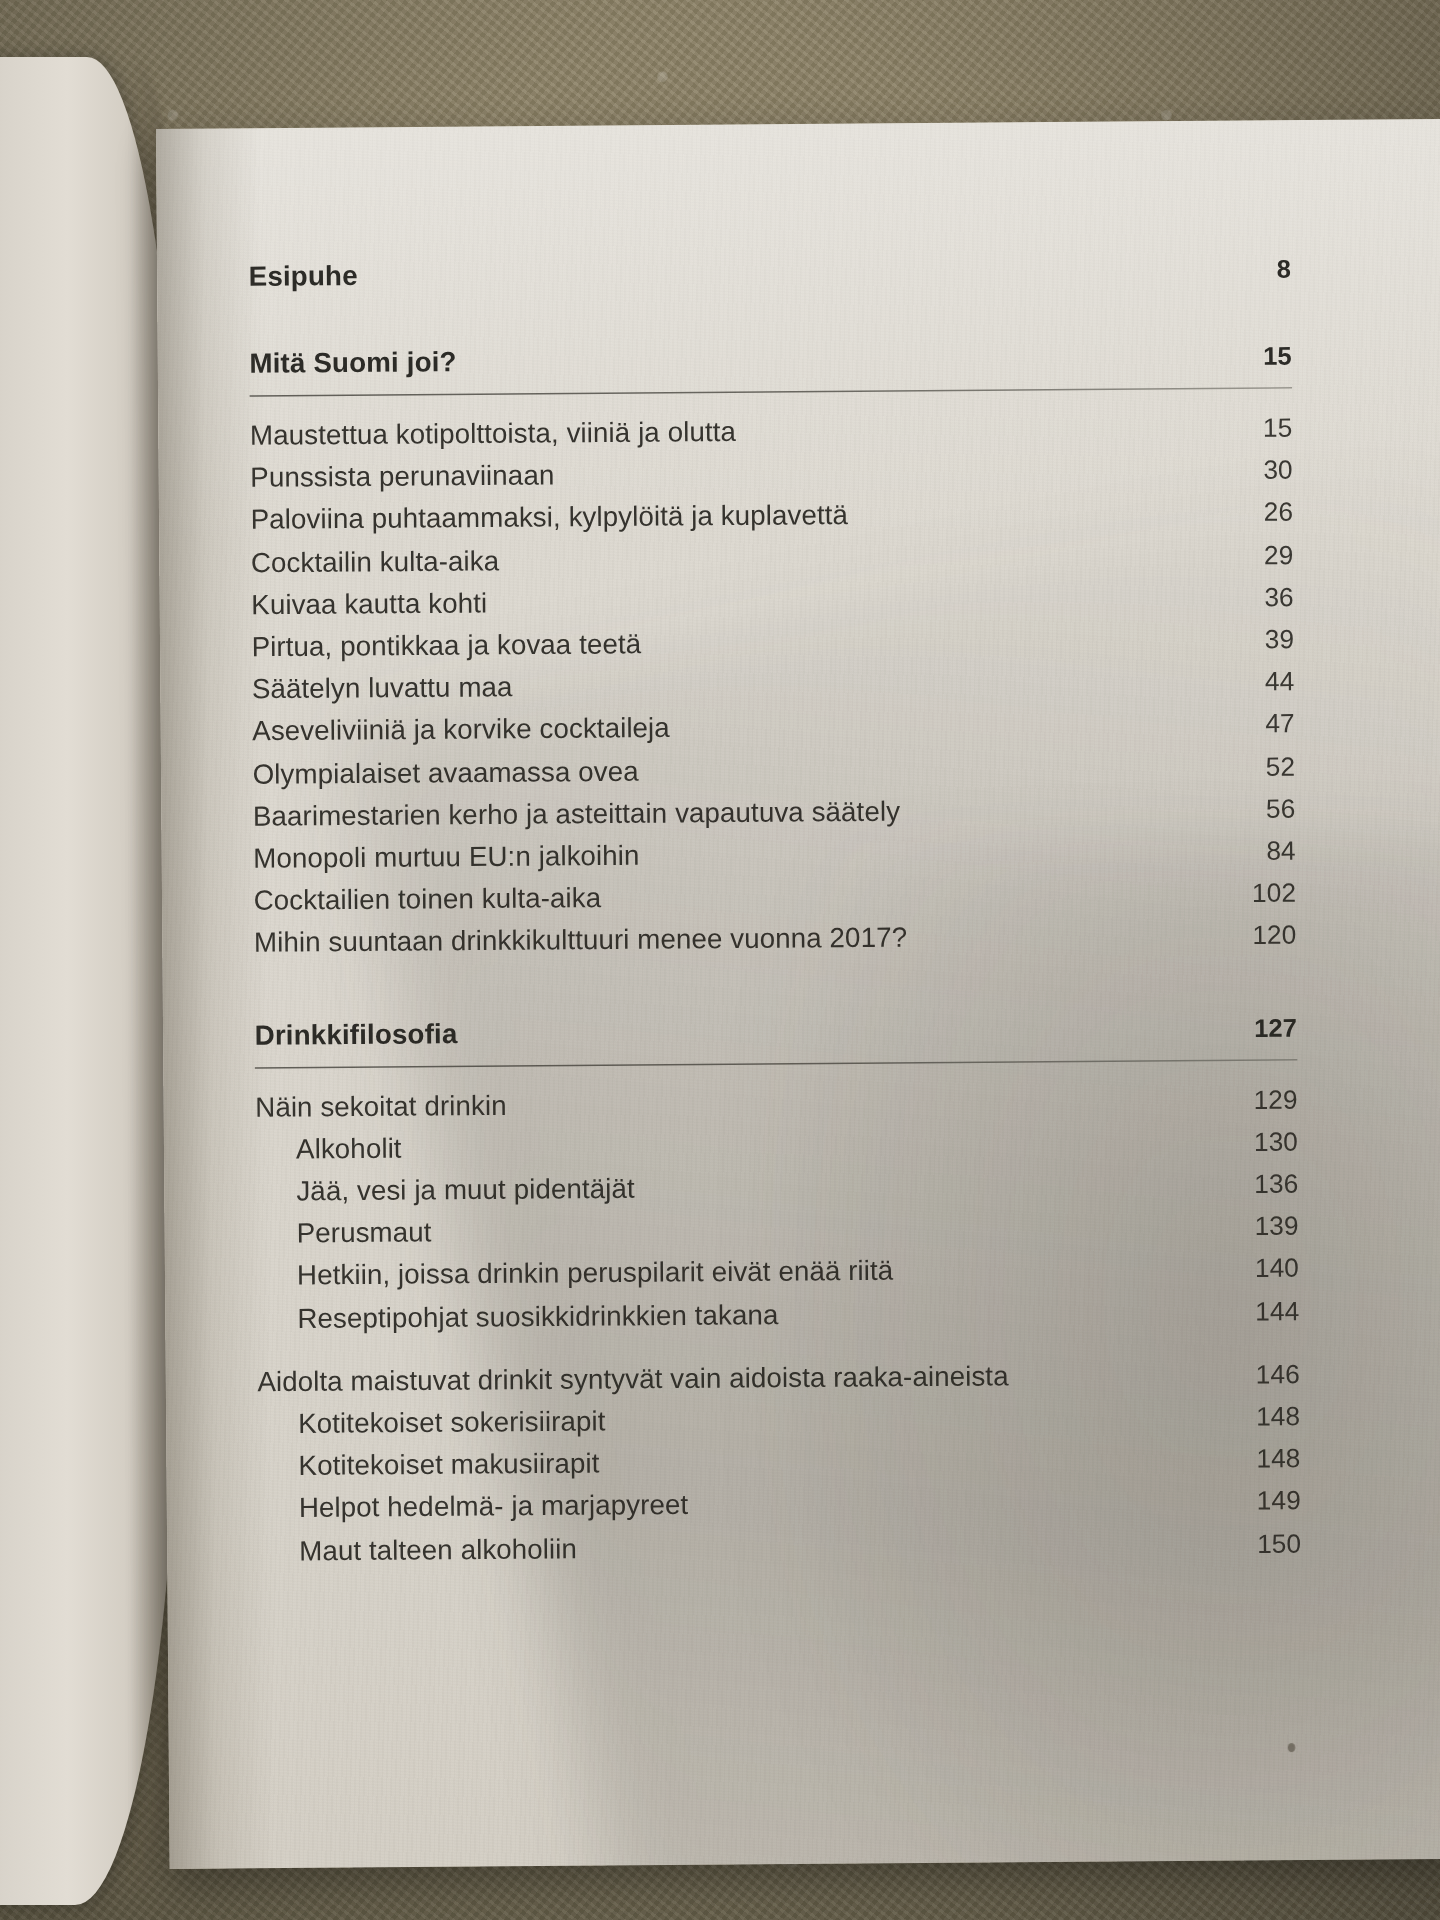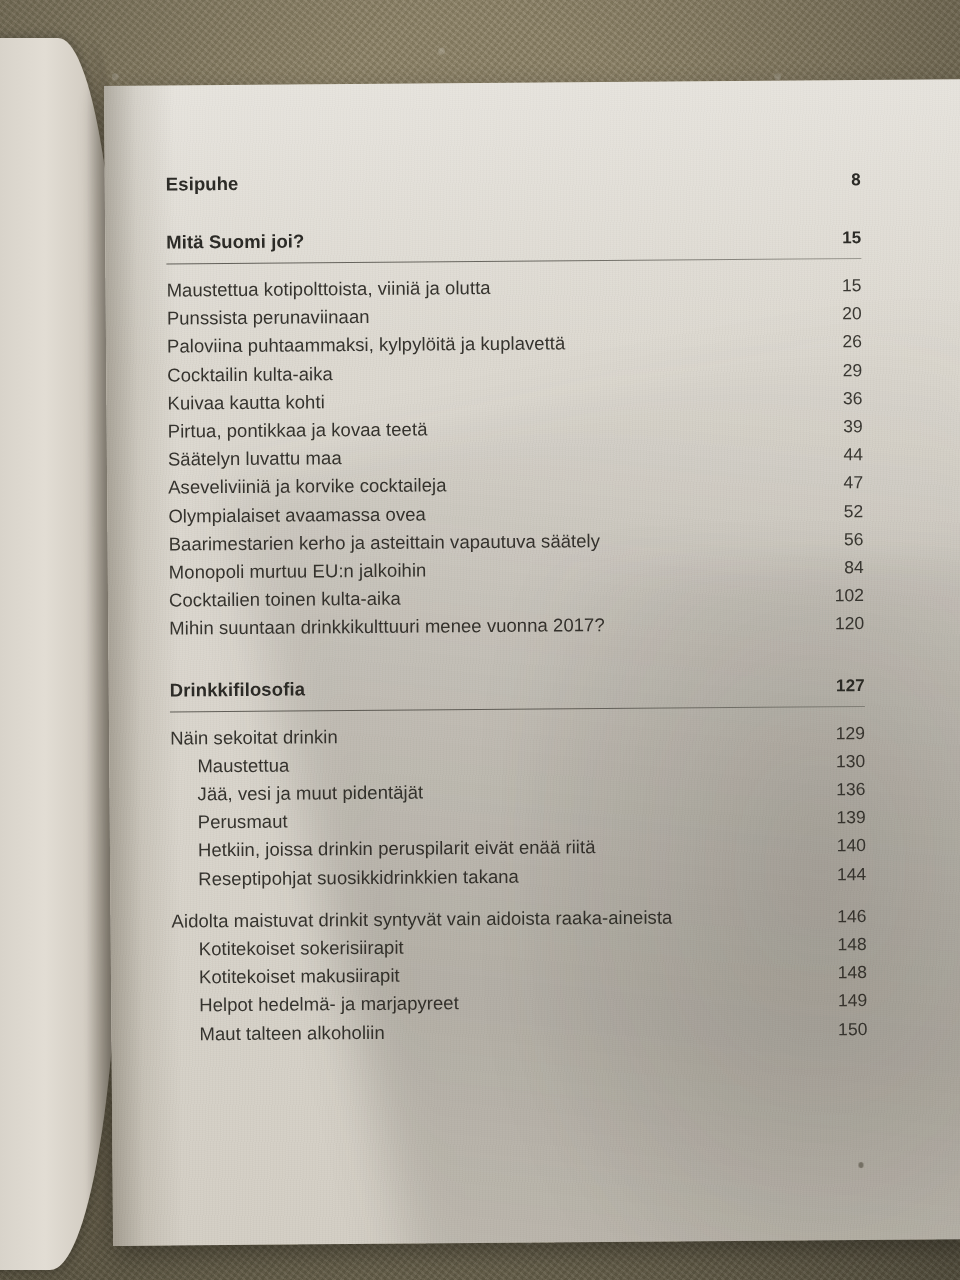--- a/index.html
+++ b/index.html
@@ -158,21 +158,21 @@
       <div class="gap-12"></div>
 
       <div class="row item">
         <span class="lbl">Maustettua kotipolttoista, viiniä ja olutta</span>
         <span class="dotfill"></span>
         <span class="pg">15</span>
       </div>
       <div class="row item">
         <span class="lbl">Punssista perunaviinaan</span>
         <span class="dotfill"></span>
-        <span class="pg">20</span>
+        <span class="pg">30</span>
       </div>
       <div class="row item">
         <span class="lbl">Paloviina puhtaammaksi, kylpylöitä ja kuplavettä</span>
         <span class="dotfill"></span>
         <span class="pg">26</span>
       </div>
       <div class="row item">
         <span class="lbl">Cocktailin kulta-aika</span>
         <span class="dotfill"></span>
         <span class="pg">29</span>
@@ -233,21 +233,21 @@
       <div class="gap-10"></div>
       <div class="rule"></div>
       <div class="gap-12"></div>
 
       <div class="row item">
         <span class="lbl">Näin sekoitat drinkin</span>
         <span class="dotfill"></span>
         <span class="pg">129</span>
       </div>
       <div class="row item sub">
-        <span class="lbl">Maustettua</span>
+        <span class="lbl">Alkoholit</span>
         <span class="dotfill"></span>
         <span class="pg">130</span>
       </div>
       <div class="row item sub">
         <span class="lbl">Jää, vesi ja muut pidentäjät</span>
         <span class="dotfill"></span>
         <span class="pg">136</span>
       </div>
       <div class="row item sub">
         <span class="lbl">Perusmaut</span>

